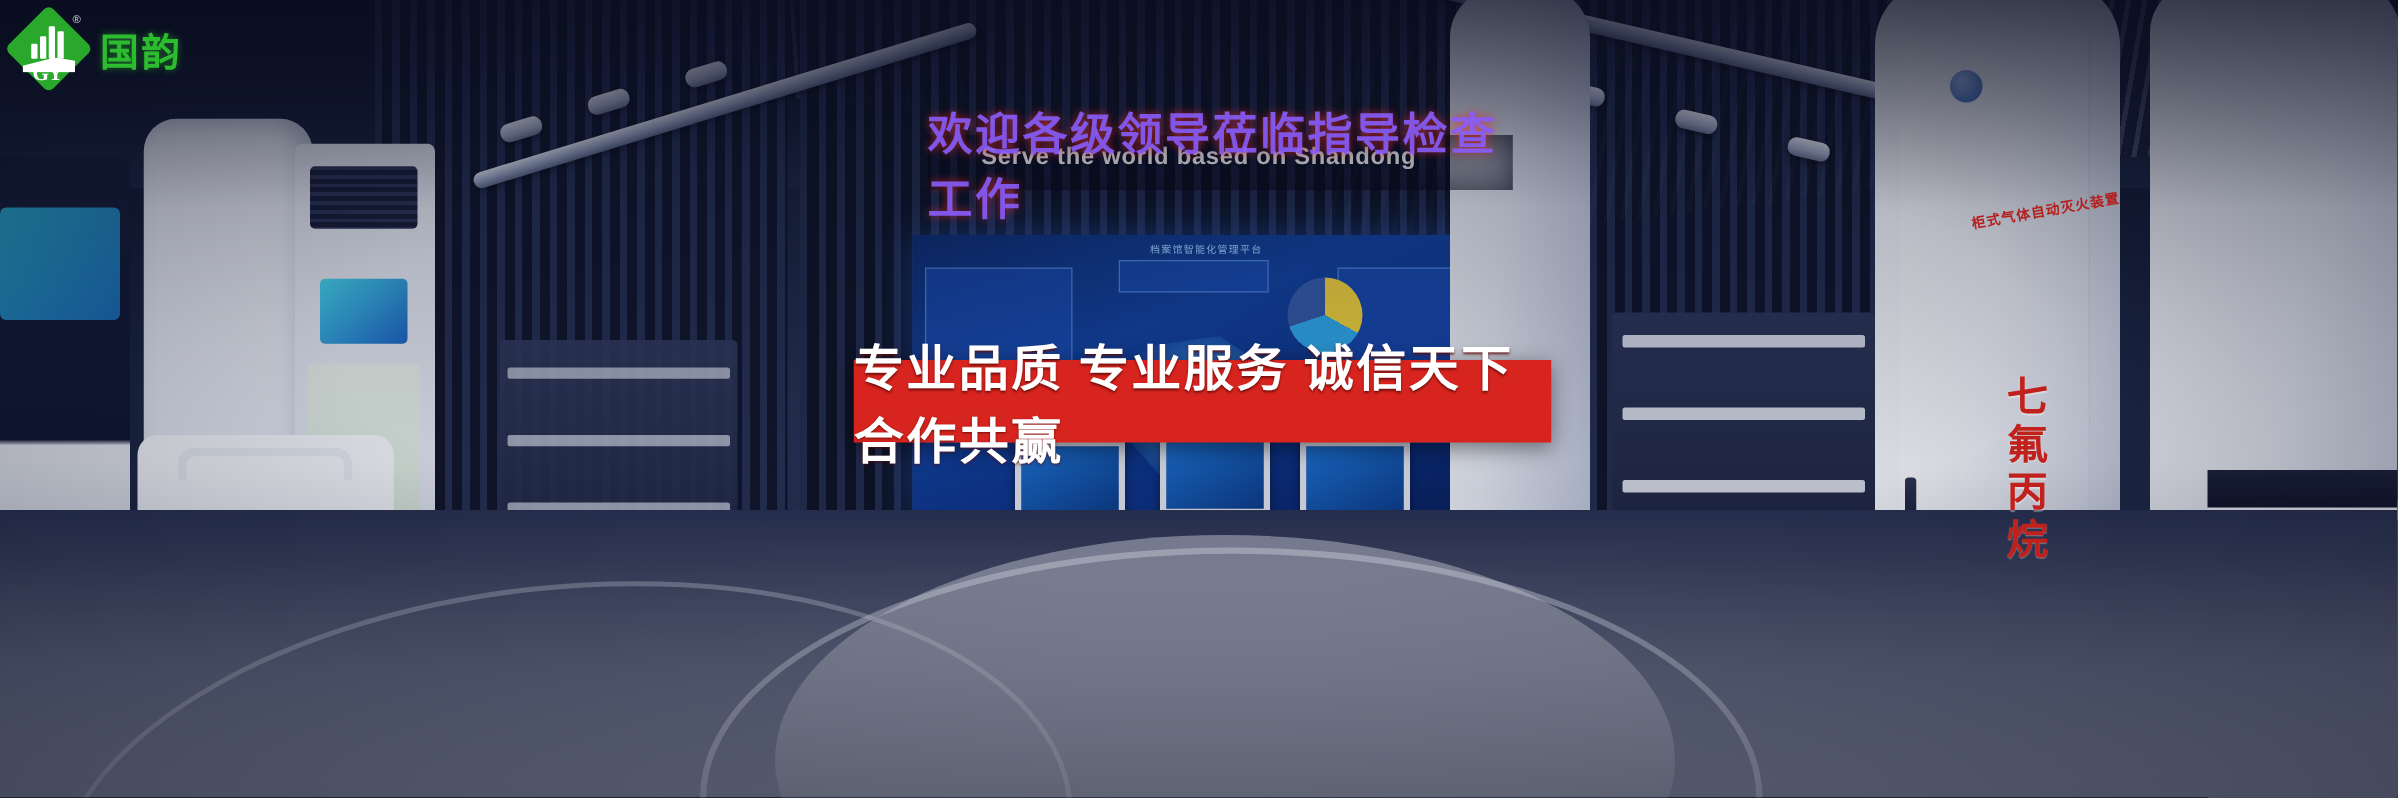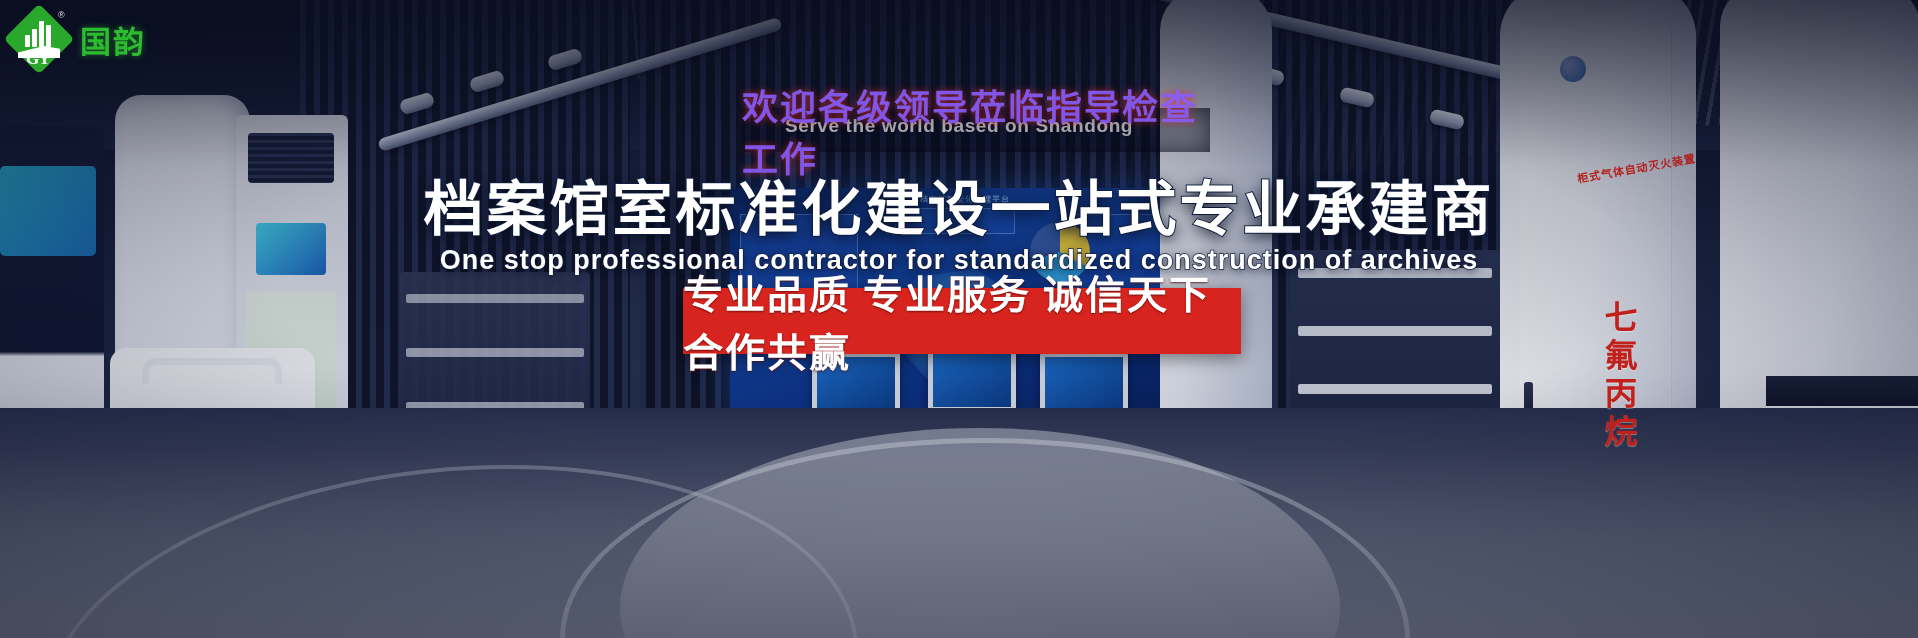--- a/index.html
+++ b/index.html
@@ -473,22 +473,20 @@
       </div>
       <span class="logo-word">国韵</span>
     </div>
 
     <div class="kicker-en">Serve the world based on Shandong</div>
 
     <div class="led">
       <span>欢迎各级领导莅临指导检查工作</span>
     </div>
 
-    <div class="headline">档案馆室标准化建设一站式专业承建商</div>
-    <div class="subline">One stop professional contractor for standardized construction of archives</div>
 
     <div class="ribbon">
       <span>专业品质 专业服务 诚信天下 合作共赢</span>
     </div>
 
     <div class="pill-caption">柜式气体自动灭火装置</div>
     <div class="pill-vertical">七氟丙烷</div>
 
   </div>
 </div>

